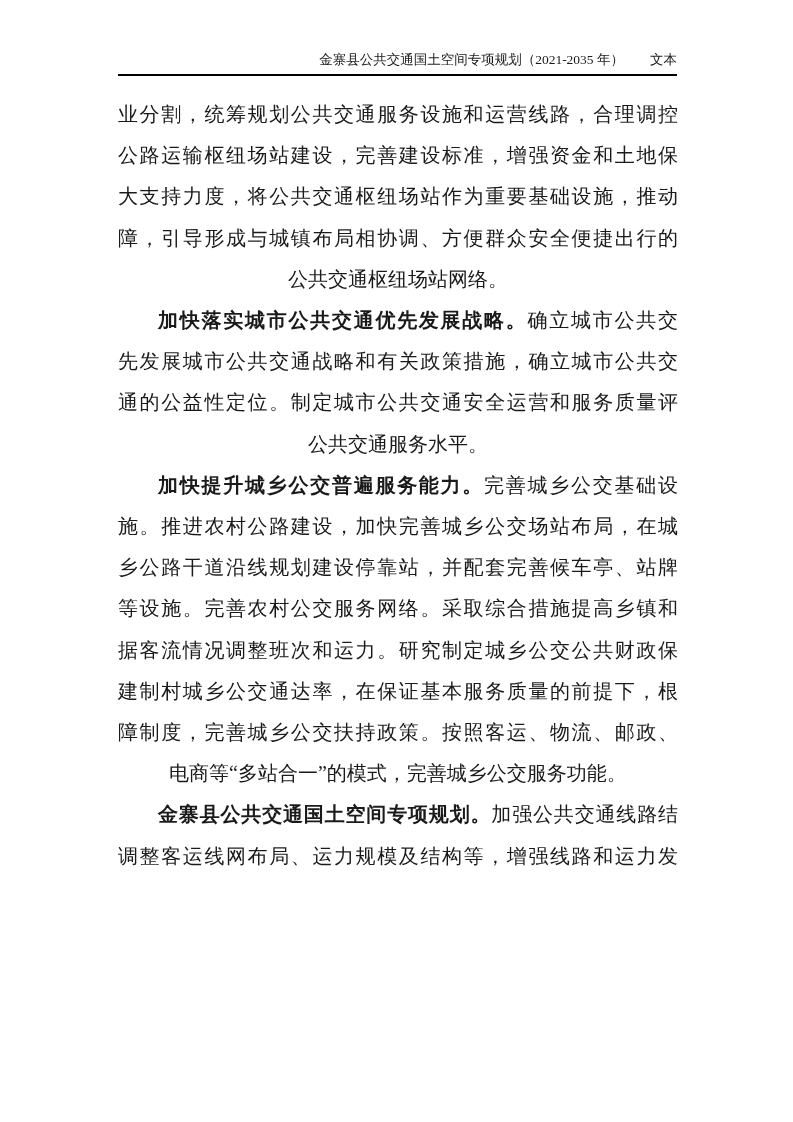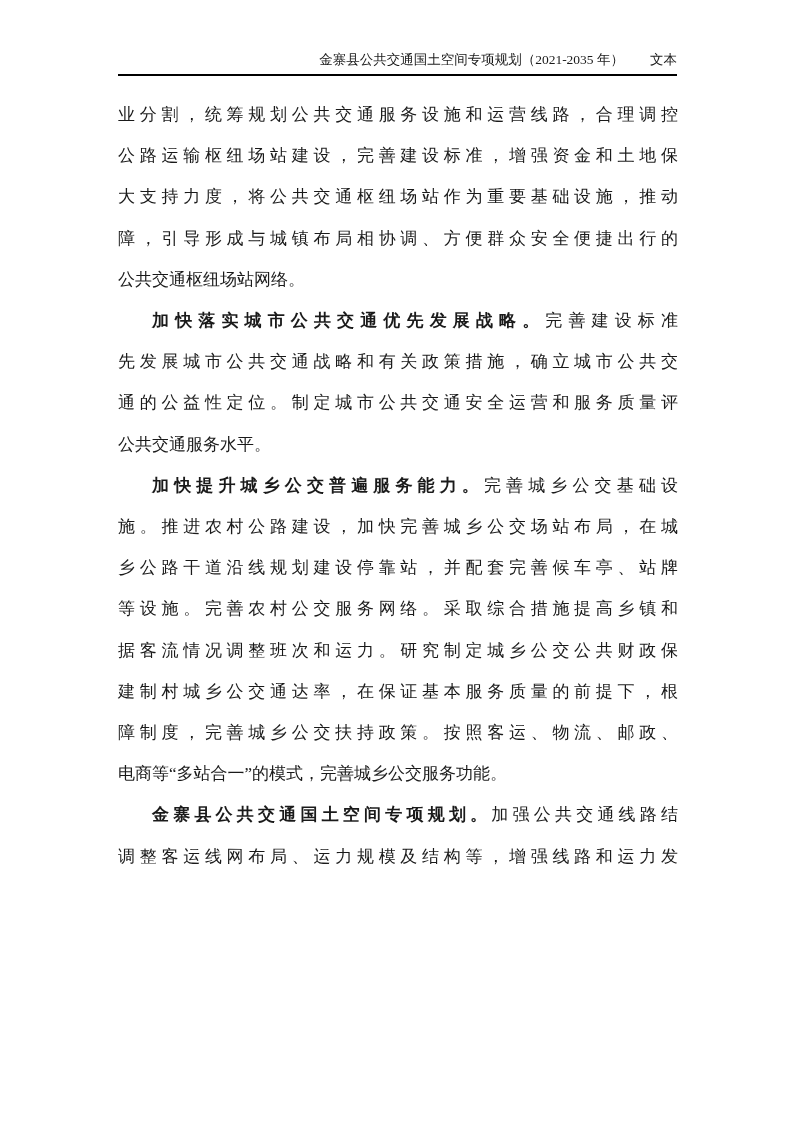--- a/index.html
+++ b/index.html
@@ -37,29 +37,29 @@
     top: 74px;
     width: 559px;
     height: 0;
     border-top: 2px solid #000000;
   }
   .document-body {
     position: absolute;
     left: 118px;
     top: 94px;
     width: 560px;
-    font-size: 17px;
+    font-size: 20px;
     line-height: 41.2px;
     color: #1a1a1a;
   }
   .paragraph {
     margin: 0;
   }
   .text-line {
-    text-align: left;
+    text-align: center;
     white-space: normal;
   }
   .text-line.justified {
     text-align: justify;
     text-align-last: justify;
     -moz-text-align-last: justify;
     text-justify: inter-character;
     word-break: break-all;
   }
   .text-line.indented {
@@ -90,21 +90,21 @@
 
   <div class="document-body">
       <div class="paragraph">
         <div class="text-line justified"><span class="seg">业分割，统筹规划公共交通服务设施和运营线路，合理调控</span></div>
         <div class="text-line justified"><span class="seg">公路运输枢纽场站建设，完善建设标准，增强资金和土地保</span></div>
         <div class="text-line justified"><span class="seg">大支持力度，将公共交通枢纽场站作为重要基础设施，推动</span></div>
         <div class="text-line justified"><span class="seg">障，引导形成与城镇布局相协调、方便群众安全便捷出行的</span></div>
         <div class="text-line"><span class="seg">公共交通枢纽场站网络。</span></div>
       </div>
       <div class="paragraph">
-        <div class="text-line justified indented"><span class="seg bold">加快落实城市公共交通优先发展战略。</span><span class="seg">完善建设标准</span></div>
+        <div class="text-line justified indented"><span class="seg bold">加快落实城市公共交通优先发展战略。</span><span class="seg">确立城市公共交</span></div>
         <div class="text-line justified"><span class="seg">先发展城市公共交通战略和有关政策措施，确立城市公共交</span></div>
         <div class="text-line justified"><span class="seg">通的公益性定位。制定城市公共交通安全运营和服务质量评</span></div>
         <div class="text-line"><span class="seg">公共交通服务水平。</span></div>
       </div>
       <div class="paragraph">
         <div class="text-line justified indented"><span class="seg bold">加快提升城乡公交普遍服务能力。</span><span class="seg">完善城乡公交基础设</span></div>
         <div class="text-line justified"><span class="seg">施。推进农村公路建设，加快完善城乡公交场站布局，在城</span></div>
         <div class="text-line justified"><span class="seg">乡公路干道沿线规划建设停靠站，并配套完善候车亭、站牌</span></div>
         <div class="text-line justified"><span class="seg">等设施。完善农村公交服务网络。采取综合措施提高乡镇和</span></div>
         <div class="text-line justified"><span class="seg">据客流情况调整班次和运力。研究制定城乡公交公共财政保</span></div>

